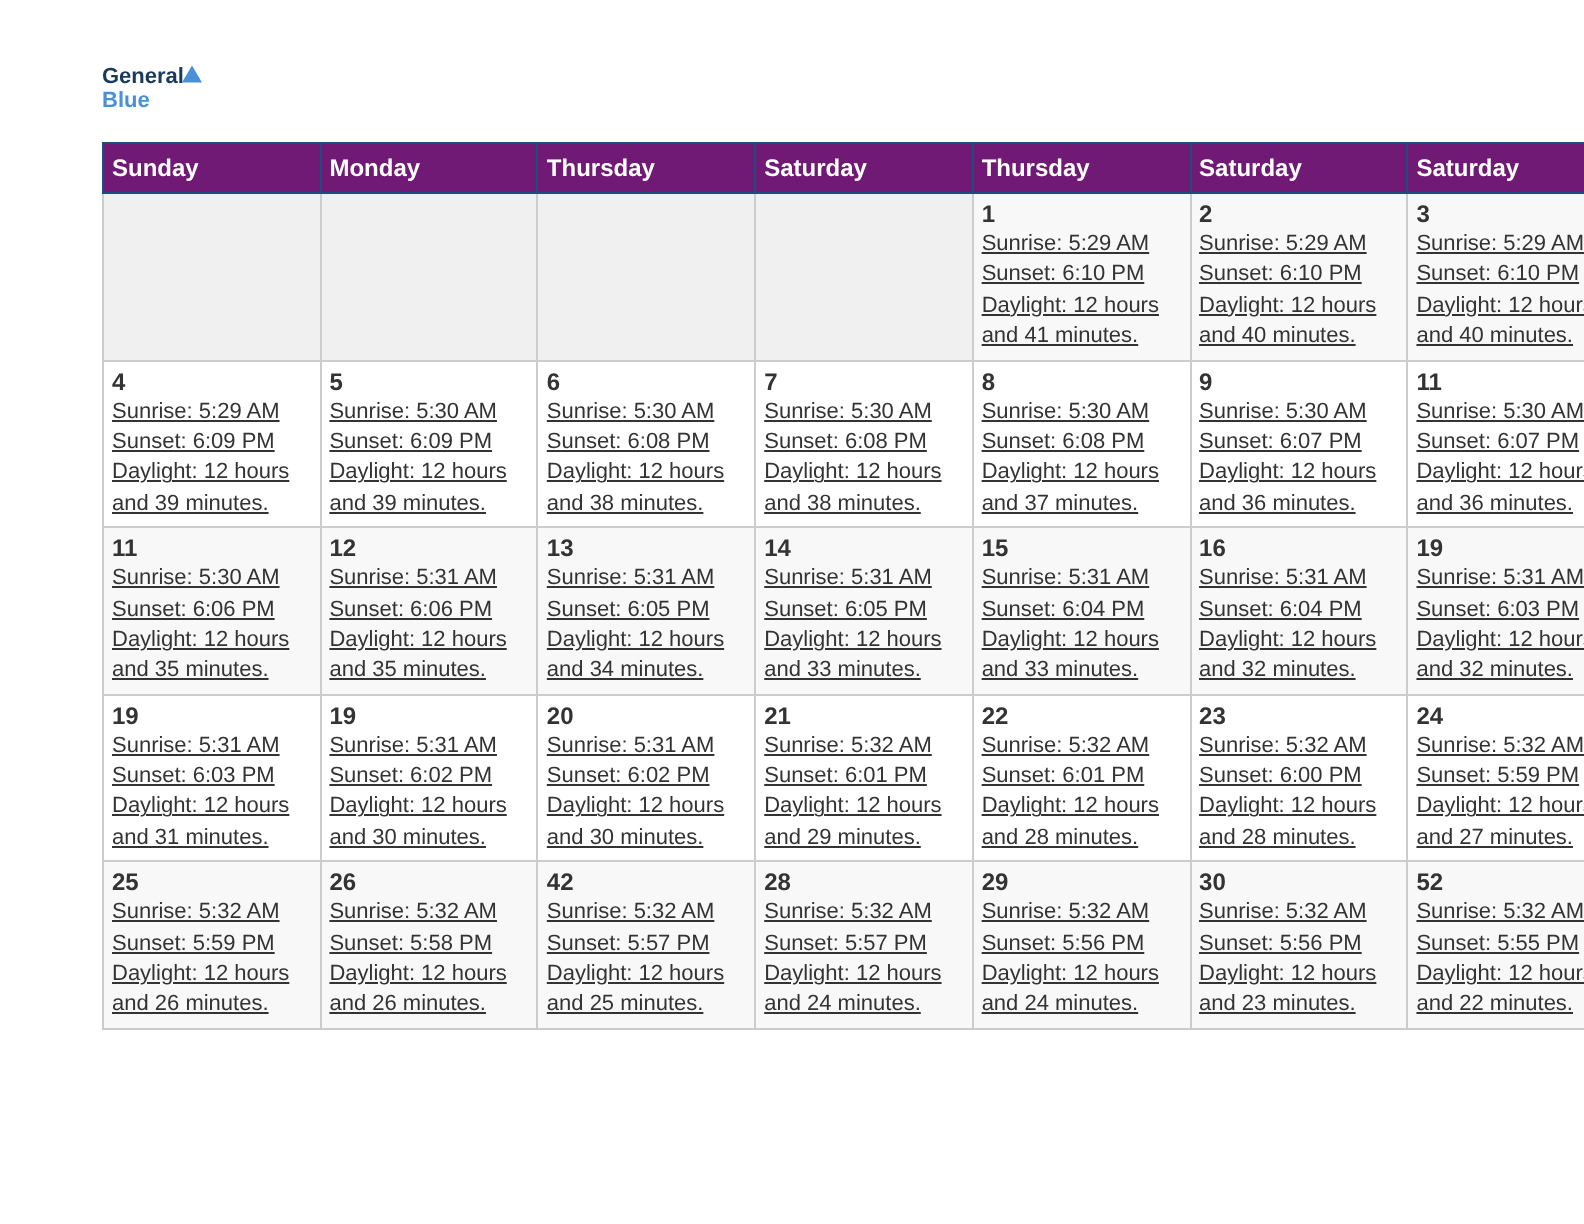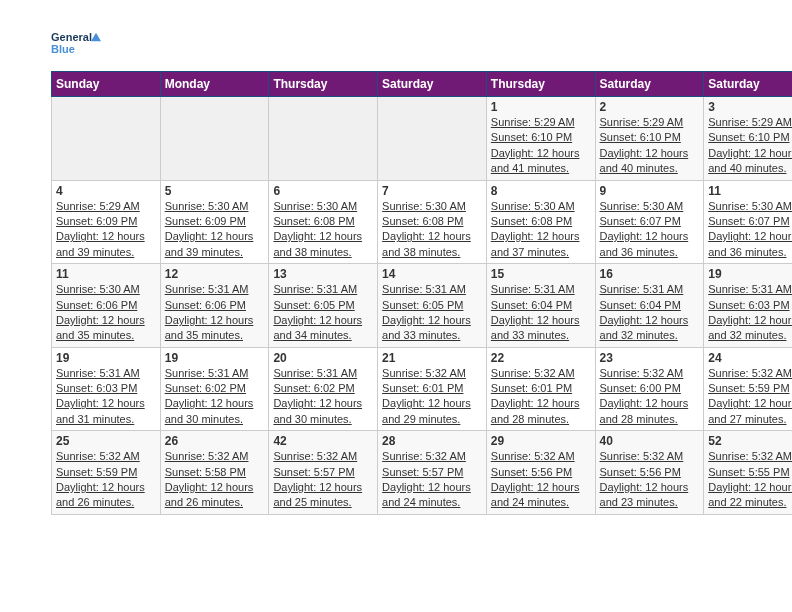--- a/index.html
+++ b/index.html
@@ -186,21 +186,21 @@
           </td>
           <td>
             <span class="day-num">28</span>
             <div class="day-info">Sunrise: 5:32 AM<br>Sunset: 5:57 PM<br>Daylight: 12 hours<br>and 24 minutes.</div>
           </td>
           <td>
             <span class="day-num">29</span>
             <div class="day-info">Sunrise: 5:32 AM<br>Sunset: 5:56 PM<br>Daylight: 12 hours<br>and 24 minutes.</div>
           </td>
           <td>
-            <span class="day-num">40</span>
+            <span class="day-num">30</span>
             <div class="day-info">Sunrise: 5:32 AM<br>Sunset: 5:56 PM<br>Daylight: 12 hours<br>and 23 minutes.</div>
           </td>
           <td>
             <span class="day-num">52</span>
             <div class="day-info">Sunrise: 5:32 AM<br>Sunset: 5:55 PM<br>Daylight: 12 hours<br>and 22 minutes.</div>
           </td>
         </tr>
       </tbody>
   </table>
 </div>

